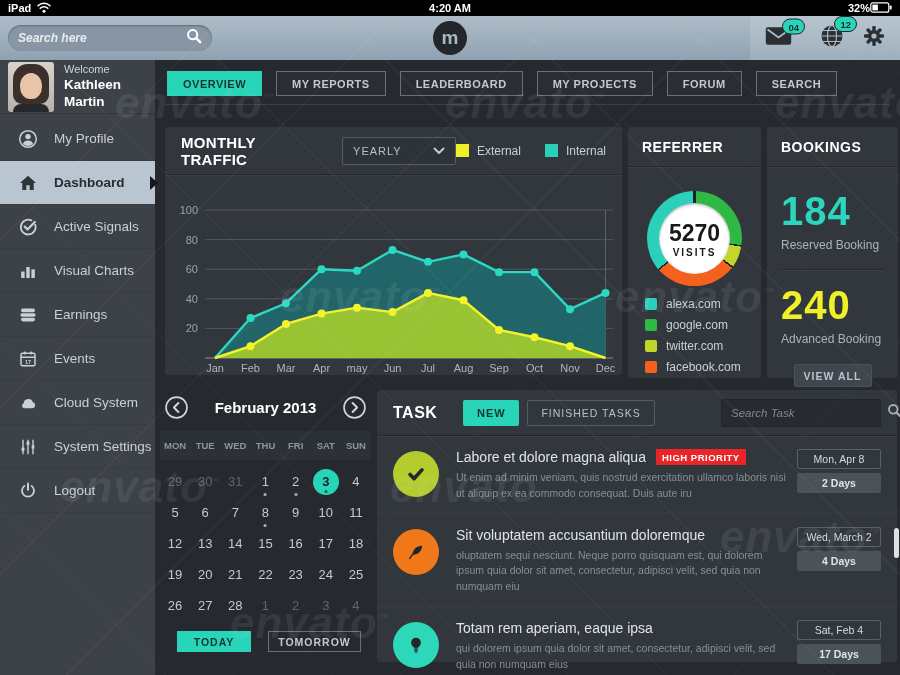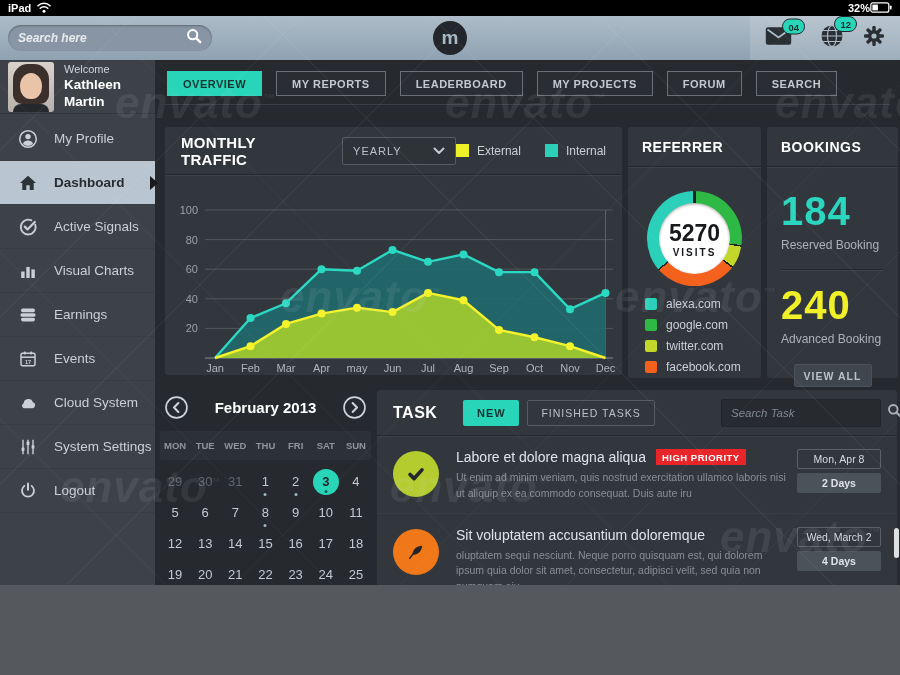--- a/index.html
+++ b/index.html
@@ -1,17 +1,17 @@
 <!DOCTYPE html>
 <html><head>
 <meta charset="utf-8">
 <style>
 *{margin:0;padding:0;box-sizing:border-box}
 html,body{background:#55595e}
-#app{position:relative;width:900px;height:585px;background:#26292e;overflow:hidden;
+#app{position:relative;width:900px;height:675px;background:#26292e;overflow:hidden;
      font-family:"Liberation Sans",sans-serif;-webkit-font-smoothing:antialiased}
 
 
 .statusbar{position:absolute;top:0;left:0;right:0;height:16px;background:#000;color:#fff;
   display:flex;align-items:center;padding:0 8px;font-size:11px;font-weight:bold;z-index:30}
 .sb-left{display:flex;gap:6px;align-items:center;z-index:1}
 .sb-time{position:absolute;left:0;right:0;text-align:center}
 .sb-right{margin-left:auto;display:flex;align-items:center;z-index:1}
 
 
@@ -165,20 +165,21 @@
 
   <div class="statusbar">
     <div class="sb-left">
       <span>iPad</span>
       <span><svg width="14" height="11" viewBox="0 0 14 11">
             <path d="M1 3.8a8.5 8.5 0 0 1 12 0" stroke="#fff" stroke-width="1.6" fill="none" stroke-linecap="round"></path>
             <path d="M3.2 6.3a5.4 5.4 0 0 1 7.6 0" stroke="#fff" stroke-width="1.6" fill="none" stroke-linecap="round"></path>
             <circle cx="7" cy="9.2" r="1.5" fill="#fff"></circle>
           </svg></span>
     </div>
+    <div class="sb-time">4:20 AM</div>
     <div class="sb-right">
       <span>32%</span>
       <span><svg width="22" height="11" viewBox="0 0 22 11">
             <rect x="0.8" y="0.8" width="18" height="9.4" rx="2" fill="none" stroke="#fff" stroke-width="1.2"></rect>
             <rect x="2.4" y="2.6" width="5.5" height="5.8" fill="#fff"></rect>
             <rect x="19.8" y="3.4" width="1.8" height="4.2" rx="0.9" fill="#fff"></rect>
           </svg></span>
     </div>
   </div>
 

